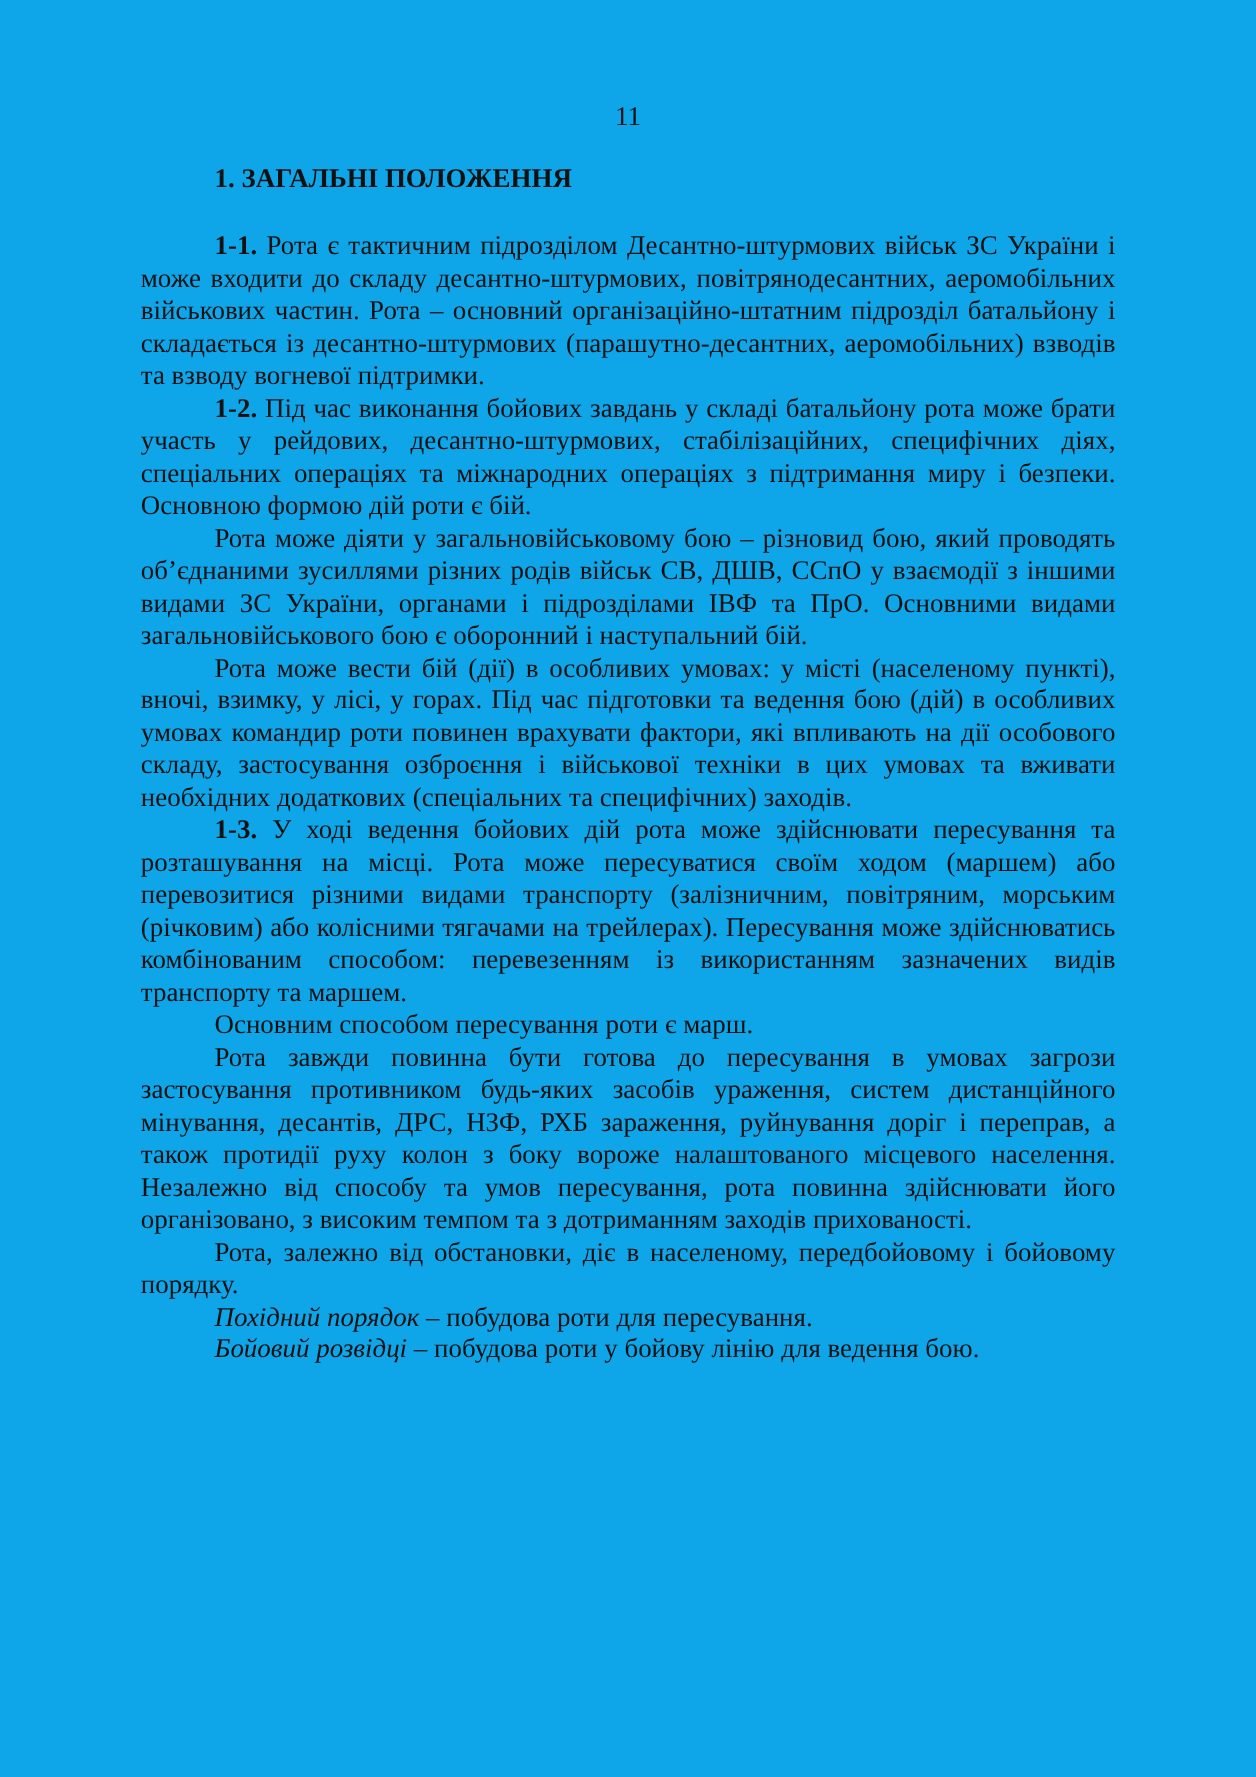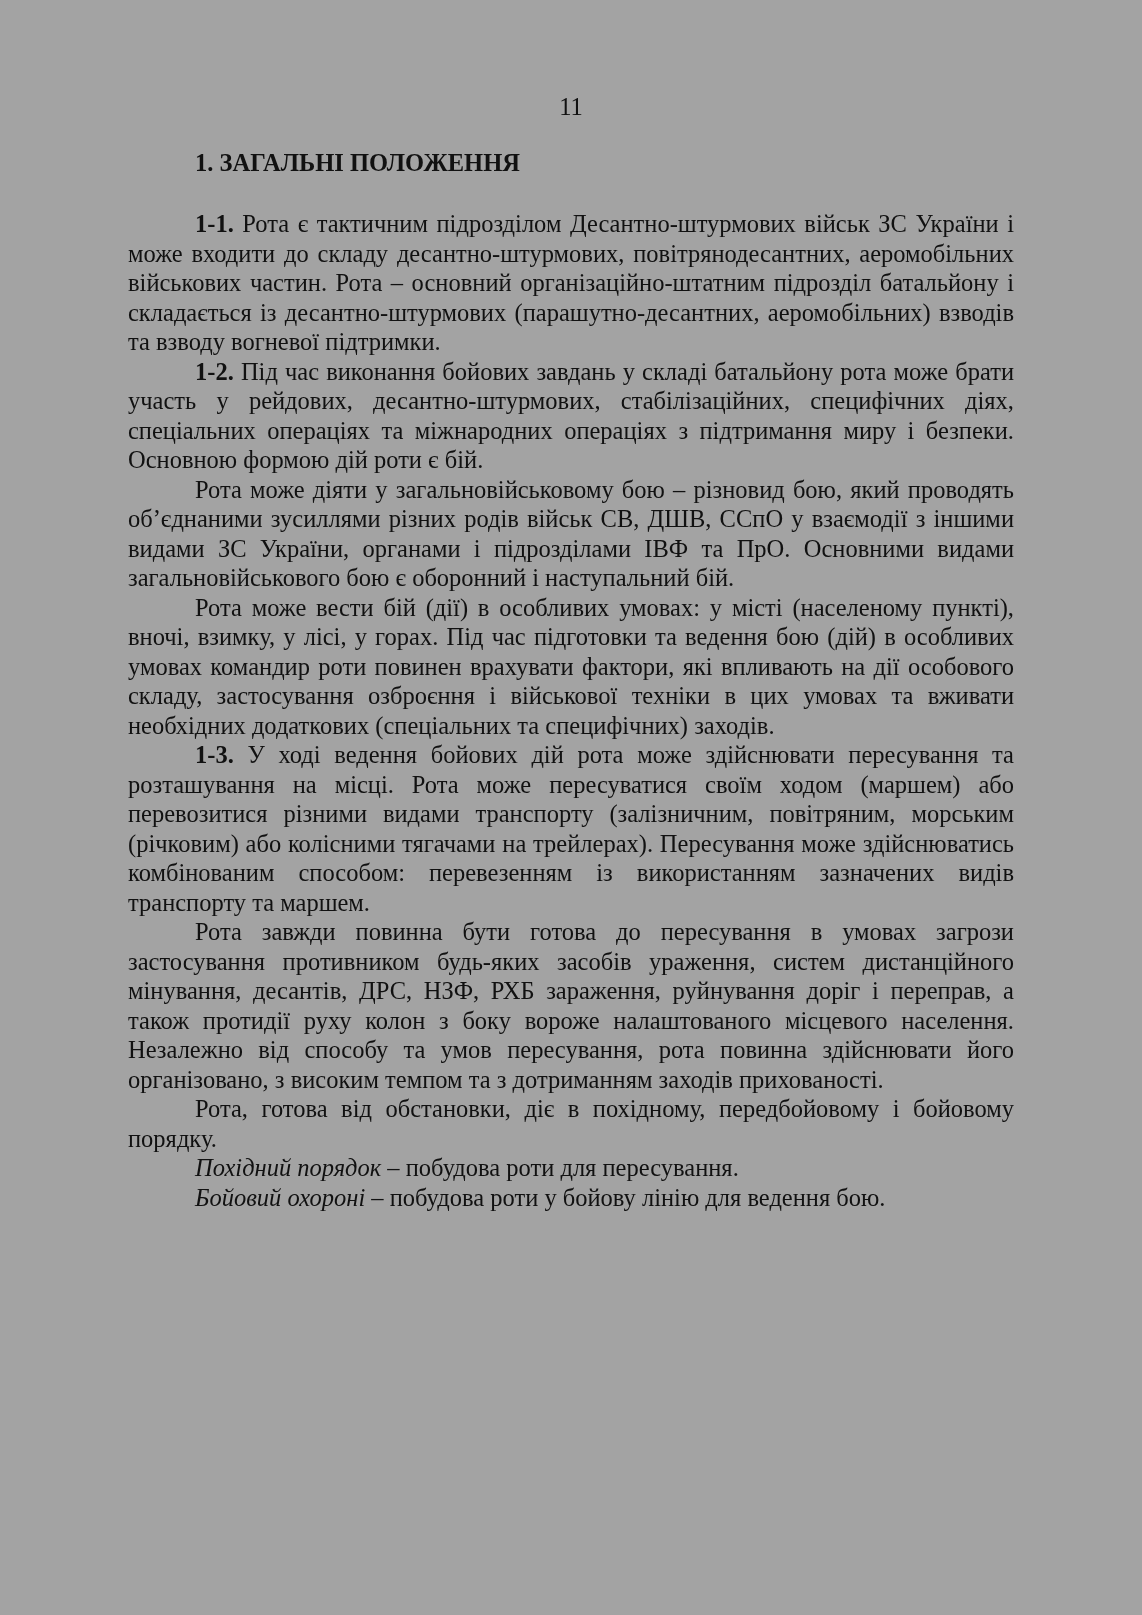--- a/index.html
+++ b/index.html
@@ -4,21 +4,21 @@
 <style>
   html, body {
     margin: 0;
     padding: 0;
     background: #ffffff;
   }
   .page {
     position: relative;
     width: 1142px;
     height: 1615px;
-    background: #a3a3a3;
+    background: #0ea5e9;
     color: #111111;
     font-family: "Liberation Serif", "DejaVu Serif", serif;
     font-size: 24.5px;
     line-height: 29.5px;
     overflow: hidden;
     box-sizing: border-box;
   }
   .text-block {
     position: absolute;
     left: 128px;
@@ -57,19 +57,20 @@
 <div class="page">
   <div class="text-block">
     <div class="page-number">11</div>
     <div class="heading">1. ЗАГАЛЬНІ ПОЛОЖЕННЯ</div>
     <div class="paragraphs">
         <p class="para"><span class="bold">1-1.</span> Рота є тактичним підрозділом Десантно-штурмових військ ЗС України і може входити до складу десантно-штурмових, повітрянодесантних, аеромобільних військових частин. Рота – основний організаційно-штатним підрозділ батальйону і складається із десантно-штурмових (парашутно-десантних, аеромобільних) взводів та взводу вогневої підтримки.</p>
         <p class="para"><span class="bold">1-2.</span> Під час виконання бойових завдань у складі батальйону рота може брати участь у рейдових, десантно-штурмових, стабілізаційних, специфічних діях, спеціальних операціях та міжнародних операціях з підтримання миру і безпеки. Основною формою дій роти є бій.</p>
         <p class="para">Рота може діяти у загальновійськовому бою – різновид бою, який проводять об’єднаними зусиллями різних родів військ СВ, ДШВ, ССпО у взаємодії з іншими видами ЗС України, органами і підрозділами ІВФ та ПрО. Основними видами загальновійськового бою є оборонний і наступальний бій.</p>
         <p class="para">Рота може вести бій (дії) в особливих умовах: у місті (населеному пункті), вночі, взимку, у лісі, у горах. Під час підготовки та ведення бою (дій) в особливих умовах командир роти повинен врахувати фактори, які впливають на дії особового складу, застосування озброєння і військової техніки в цих умовах та вживати необхідних додаткових (спеціальних та специфічних) заходів.</p>
         <p class="para"><span class="bold">1-3.</span> У ході ведення бойових дій рота може здійснювати пересування та розташування на місці. Рота може пересуватися своїм ходом (маршем) або перевозитися різними видами транспорту (залізничним, повітряним, морським (річковим) або колісними тягачами на трейлерах). Пересування може здійснюватись комбінованим способом: перевезенням із використанням зазначених видів транспорту та маршем.</p>
+        <p class="para">Основним способом пересування роти є марш.</p>
         <p class="para">Рота завжди повинна бути готова до пересування в умовах загрози застосування противником будь-яких засобів ураження, систем дистанційного мінування, десантів, ДРС, НЗФ, РХБ зараження, руйнування доріг і переправ, а також протидії руху колон з боку вороже налаштованого місцевого населення. Незалежно від способу та умов пересування, рота повинна здійснювати його організовано, з високим темпом та з дотриманням заходів прихованості.</p>
-        <p class="para">Рота, готова від обстановки, діє в похідному, передбойовому і бойовому порядку.</p>
+        <p class="para">Рота, залежно від обстановки, діє в населеному, передбойовому і бойовому порядку.</p>
         <p class="para"><span class="italic">Похідний порядок</span> – побудова роти для пересування.</p>
-        <p class="para"><span class="italic">Бойовий охороні</span> – побудова роти у бойову лінію для ведення бою.</p>
+        <p class="para"><span class="italic">Бойовий розвідці</span> – побудова роти у бойову лінію для ведення бою.</p>
       </div>
   </div>
 </div>
 
 </body></html>

